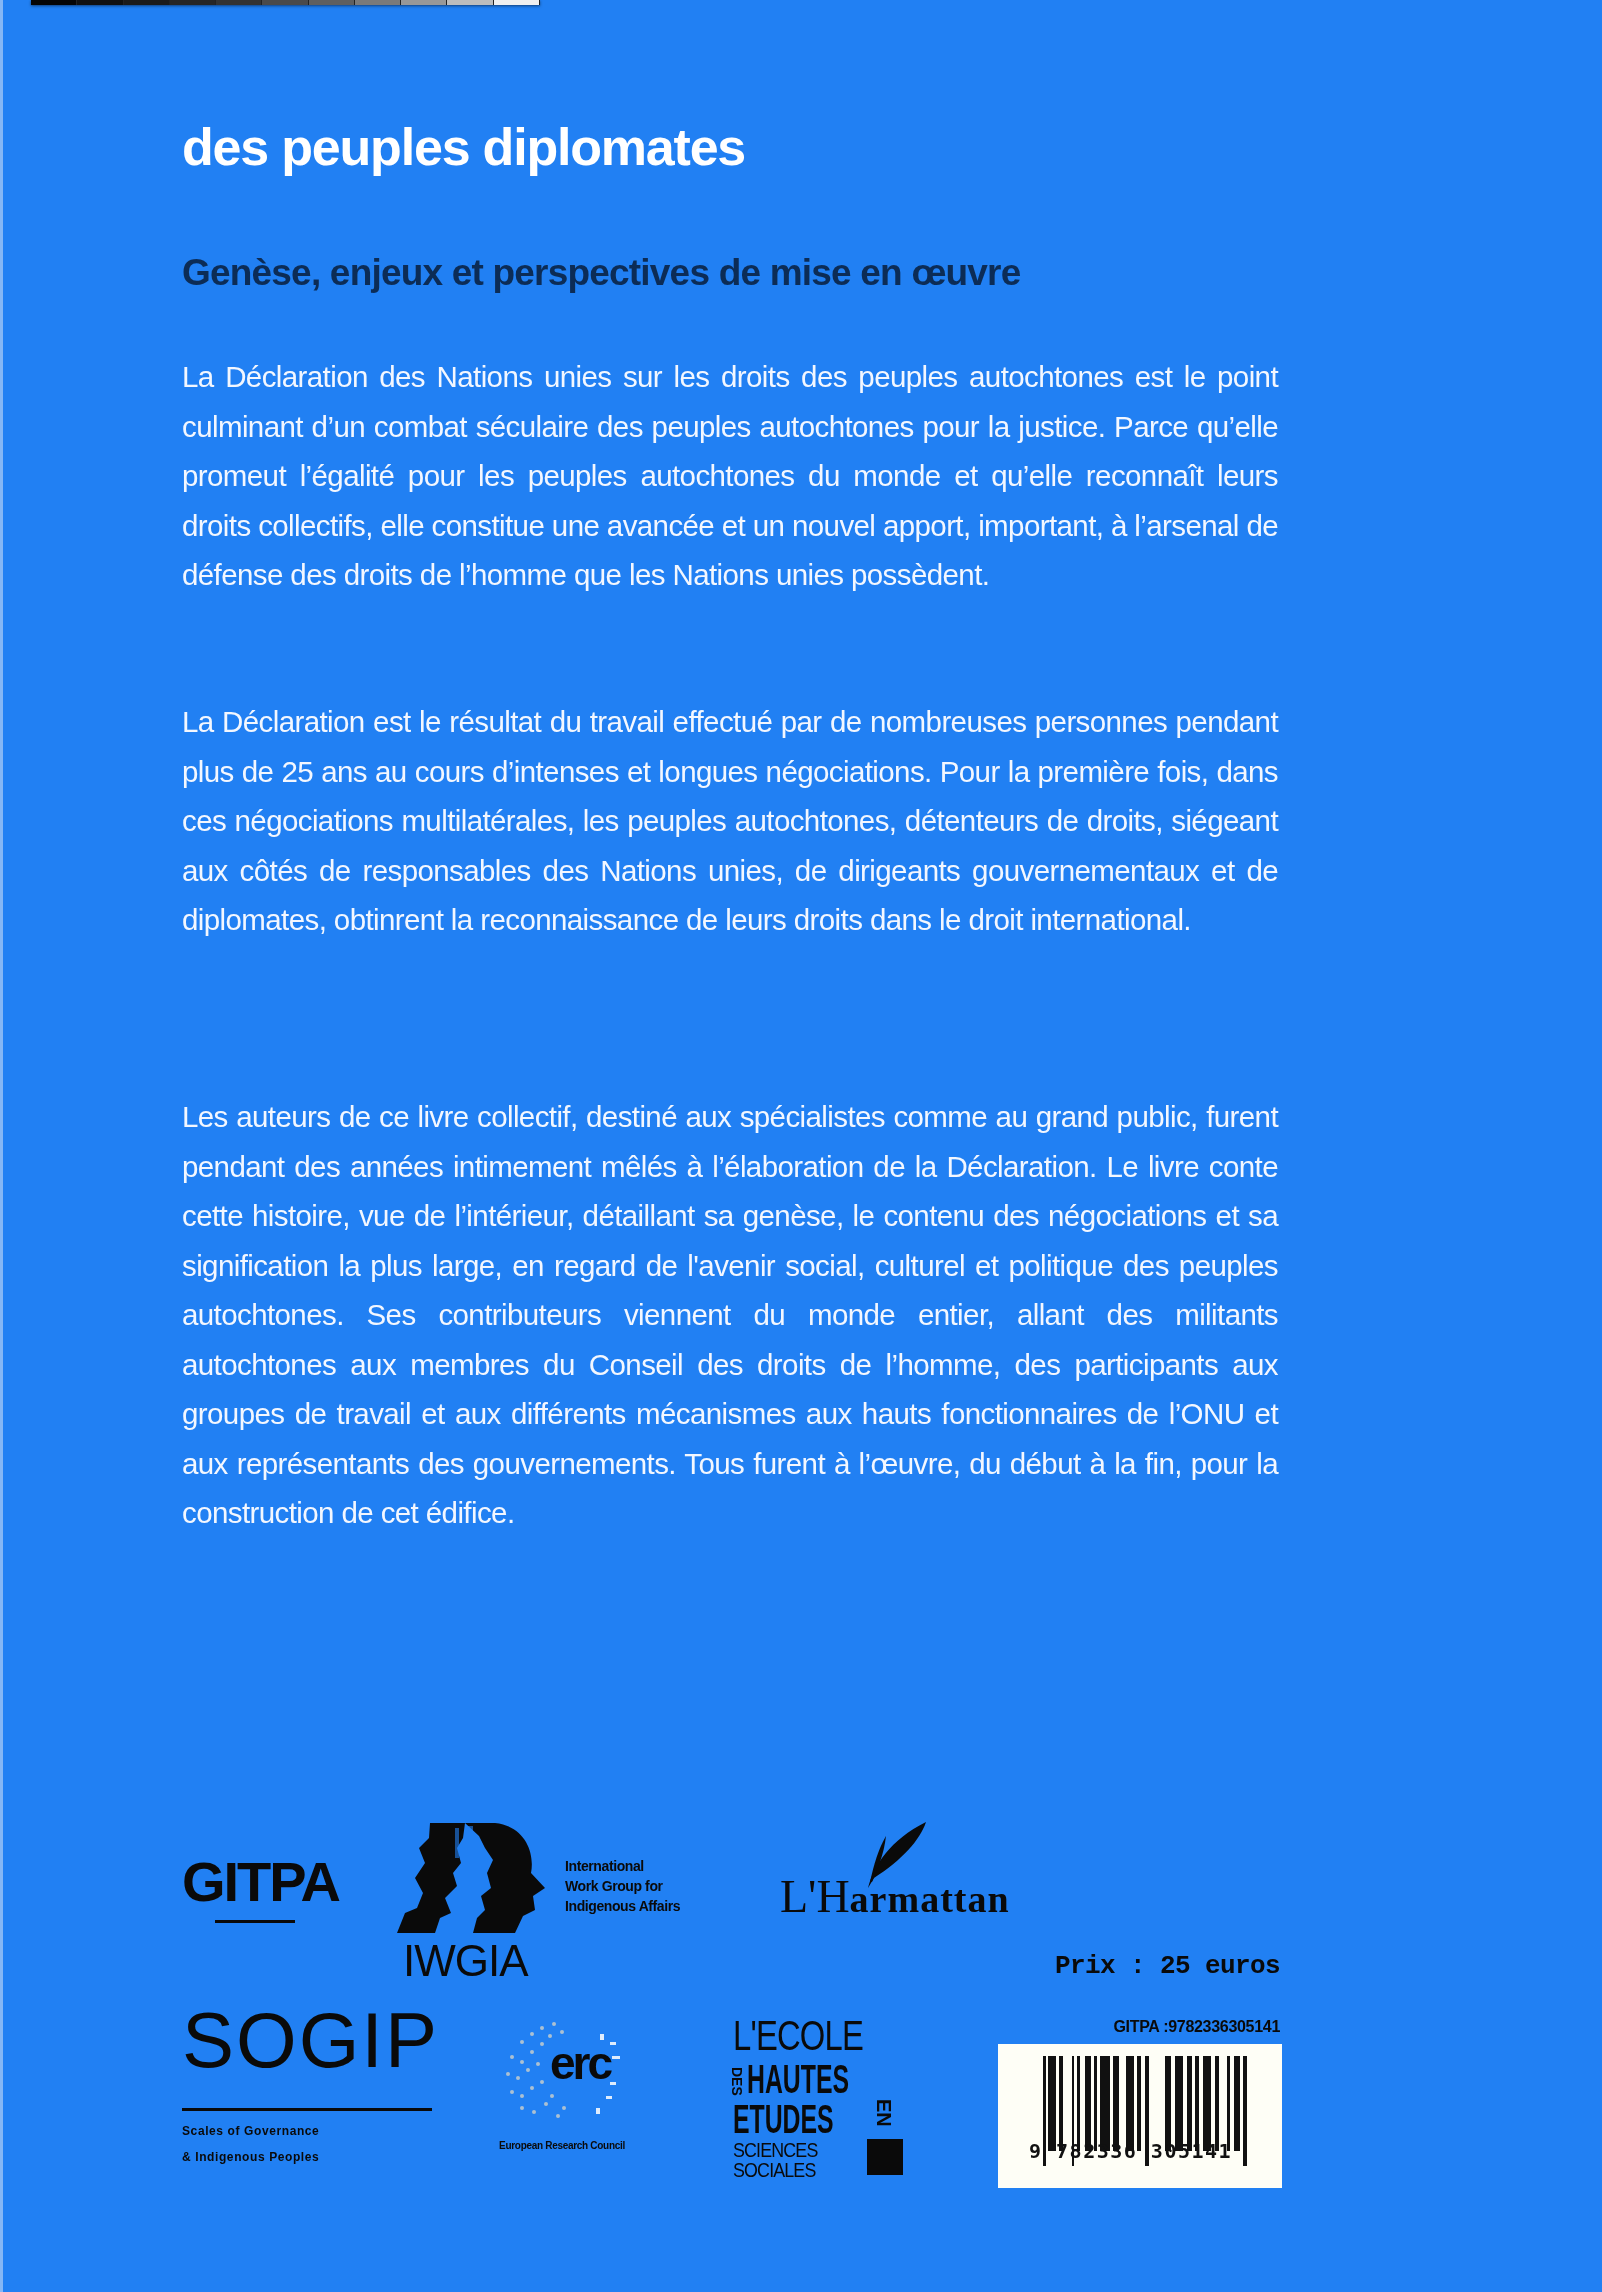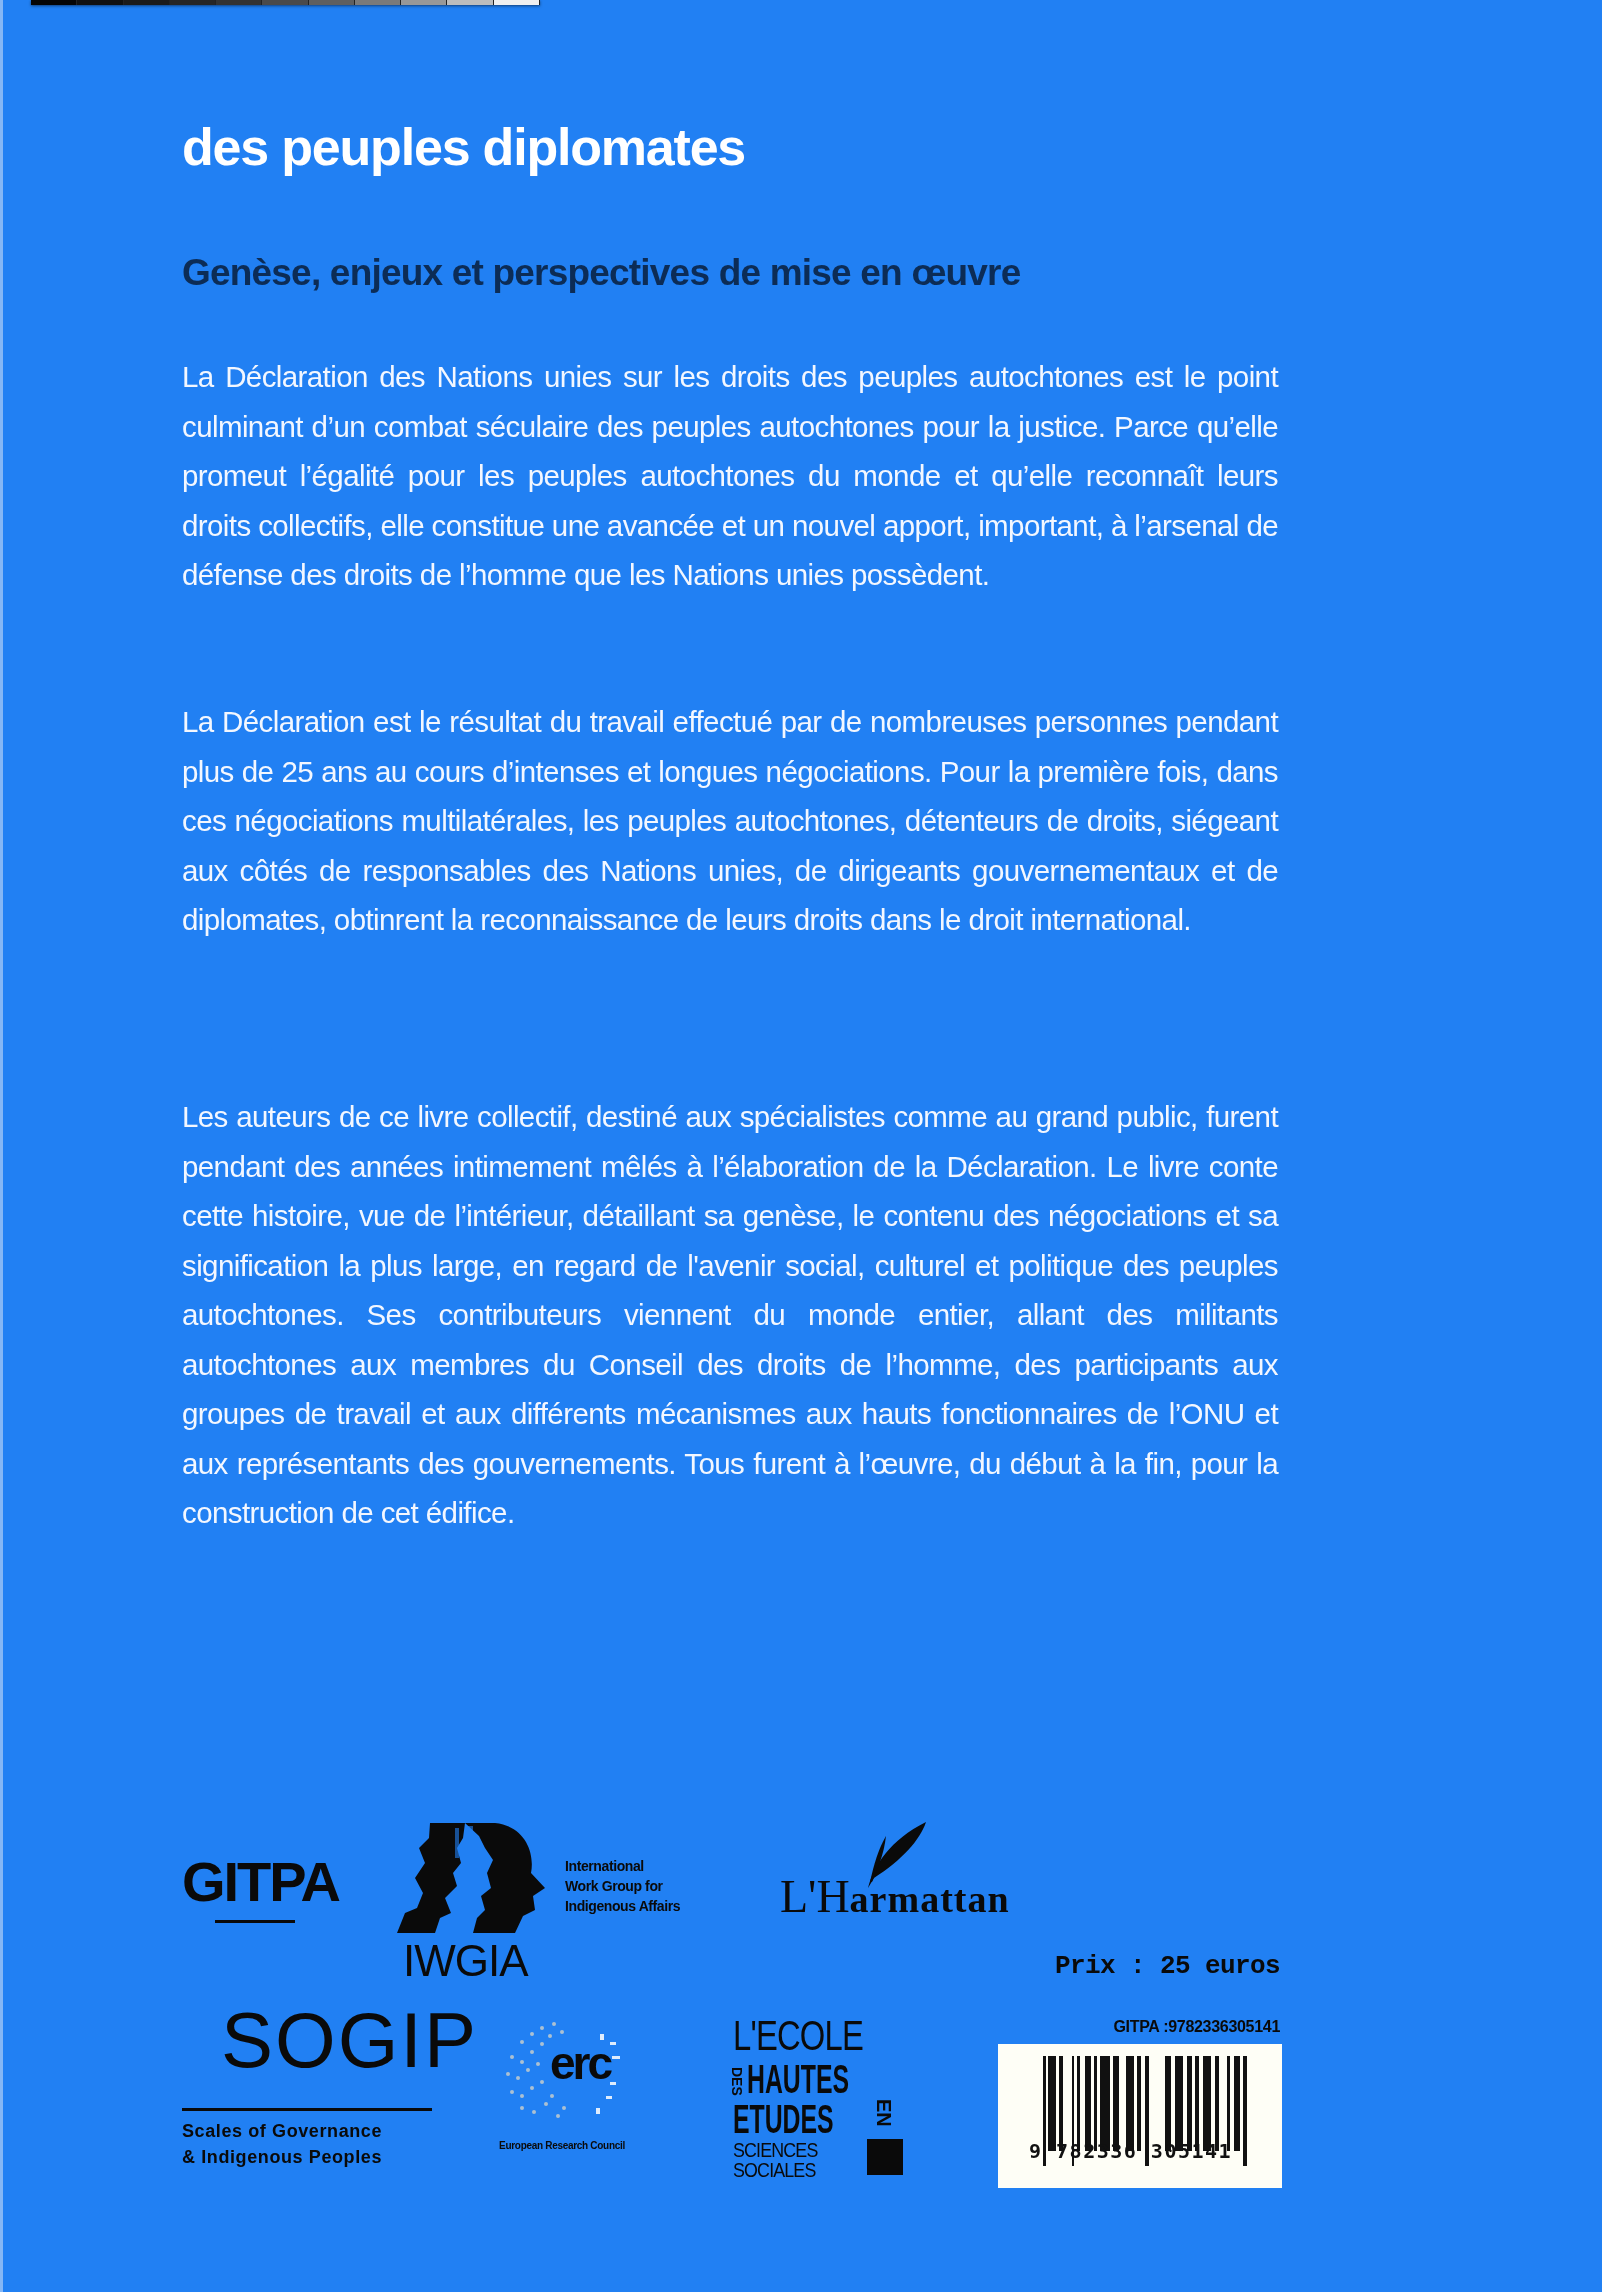--- a/index.html
+++ b/index.html
@@ -72,26 +72,26 @@
   .harmattan svg { position: absolute; left: 80px; top: 0; }
 
   .price {
     position: absolute; left: 1000px; top: 1951px; width: 280px; text-align: right;
     font-weight: bold; font-size: 26px; color: #0a0a0a; letter-spacing: -0.6px; font-family: Liberation Mono, monospace;
   }
 
   .sogip { left: 182px; top: 2000px; width: 260px; height: 170px; }
   .sogip .word {
     position: absolute; left: 0; top: 0; font-size: 78px; line-height: 80px;
-    letter-spacing: 2px; font-weight: normal; margin-left: 39px;
+    letter-spacing: 2px; font-weight: normal;
   }
   .sogip .rule { position: absolute; left: 0; top: 108px; width: 250px; height: 3px; background: #0a0a0a; }
   .sogip .desc {
     position: absolute; left: 0; top: 118px; width: 280px;
-    font-weight: bold; font-size: 18px; line-height: 26px; letter-spacing: 0.6px;
+    font-weight: bold; font-size: 12px; line-height: 26px; letter-spacing: 0.6px;
   }
 
   .erc { left: 462px; top: 2012px; width: 200px; height: 150px; }
   .erc svg { position: absolute; left: 30px; top: 0; }
   .erc .mark {
     position: absolute; left: 88px; top: 26px; font-weight: bold; font-size: 46px;
     letter-spacing: -3px; line-height: 50px;
   }
   .erc .desc {
     position: absolute; left: 0; top: 128px; width: 200px; text-align: center;

